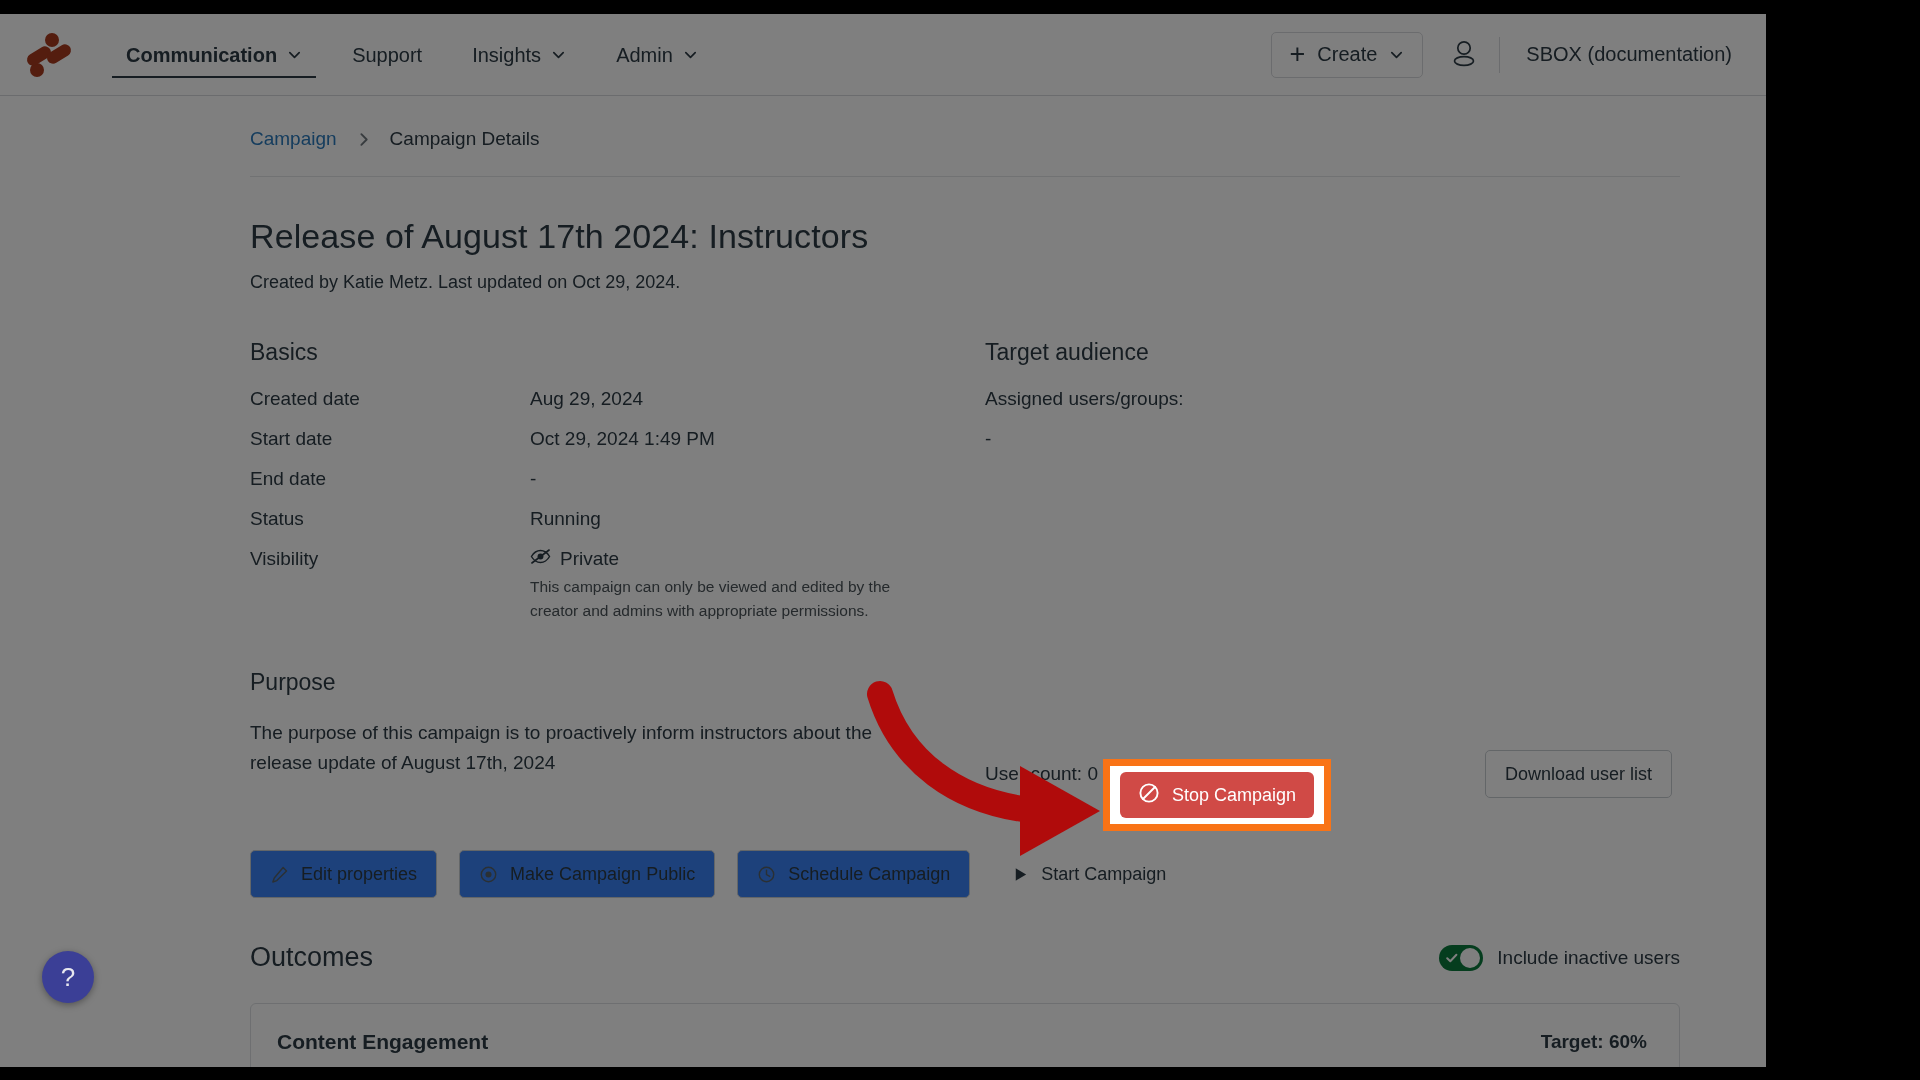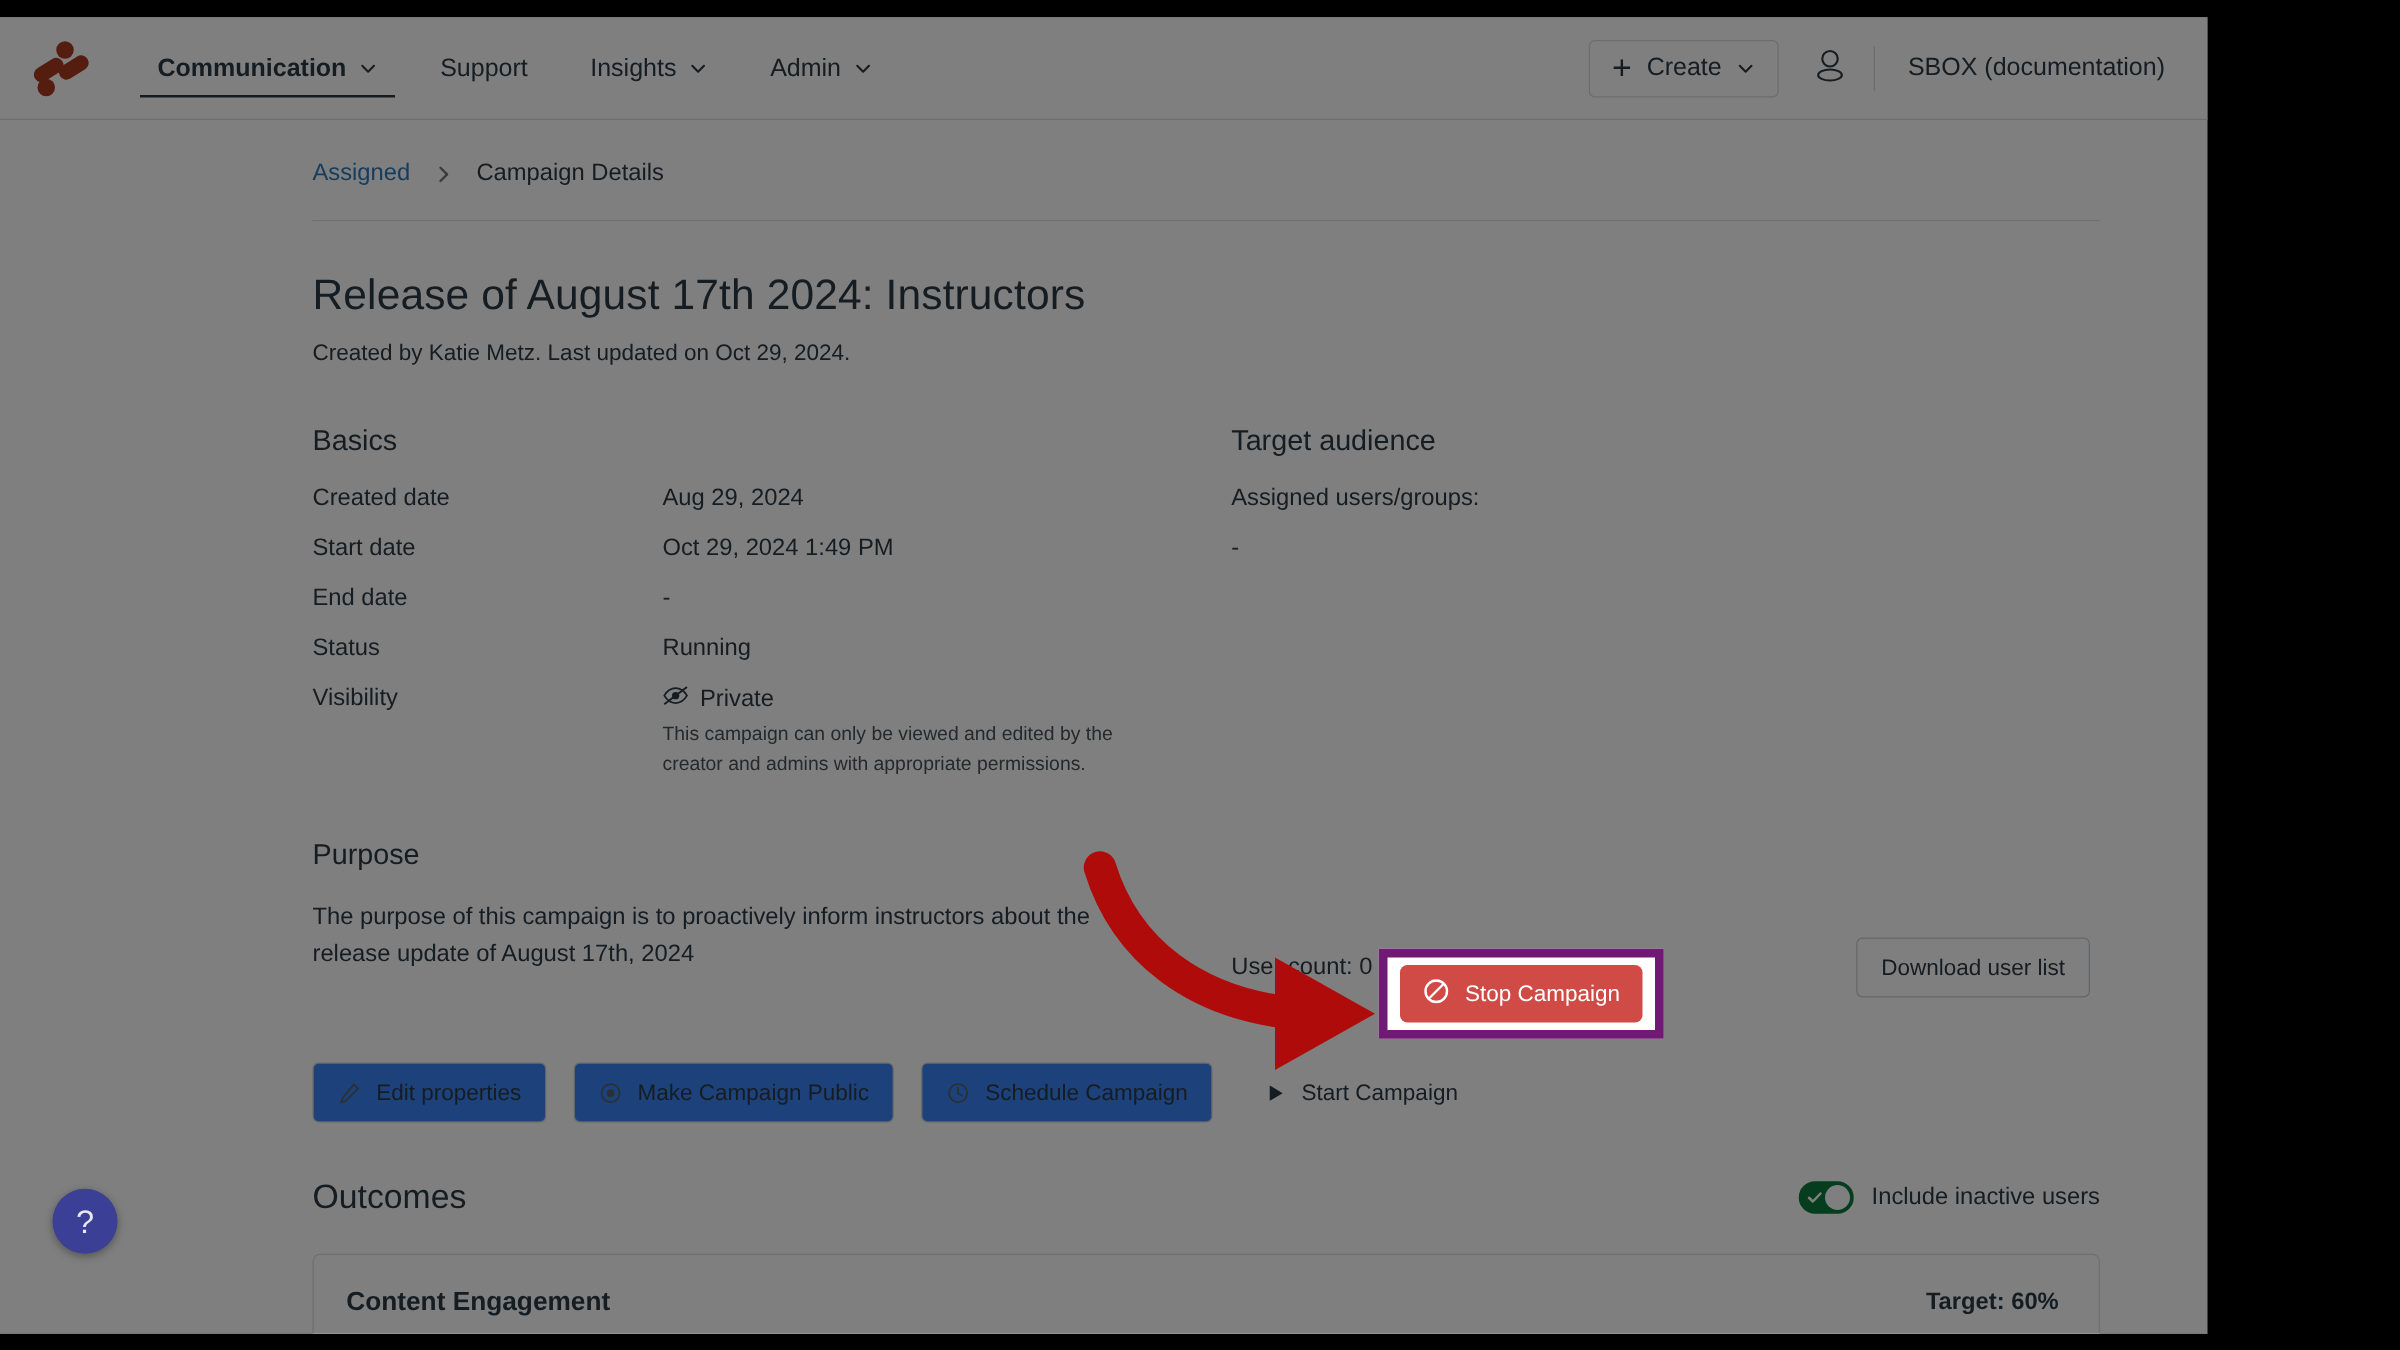--- a/index.html
+++ b/index.html
@@ -101,21 +101,21 @@
     height: 48px; padding: 0 19px;
     font-size: 18px; color: #2d3b45; cursor: pointer; white-space: nowrap;
   }
   .btn.ghost { border-color: transparent; background: transparent; }
   .btn .bicon { display: flex; align-items: center; color: #556068; }
 
   .stop-highlight {
     position: absolute;
     left: 1103px; top: 759px;
     width: 228px; height: 72px;
-    border: 7px solid #701a75;
+    border: 7px solid #f97316;
     background: #ffffff;
     z-index: 70;
     display: flex; align-items: center; justify-content: center;
   }
   .stop-btn {
     display: flex; align-items: center; gap: 12px;
     background: #d04a46; color: #fff; border: none; border-radius: 6px;
     height: 46px; padding: 0 18px; font-size: 18px; cursor: pointer; white-space: nowrap;
     font-family: "Liberation Sans", sans-serif;
   }
@@ -230,21 +230,21 @@
         </div>
         <div class="nav-sep"></div>
         <div class="account-name">SBOX (documentation)</div>
       </div>
     </div>
 
     <div class="content">
       <div class="inner">
 
         <div class="breadcrumb">
-          <span class="crumb-link">Assigned</span>
+          <span class="crumb-link">Campaign</span>
           <span class="crumb-sep">
             <svg width="17" height="17" viewBox="0 0 16 16">
                 <path d="M6 3 L11 8 L6 13" stroke="#70787e" stroke-width="1.8" fill="none" stroke-linecap="round" stroke-linejoin="round"></path>
               </svg>
           </span>
           <span class="crumb-current">Campaign Details</span>
         </div>
 
         <div class="hr"></div>
 

